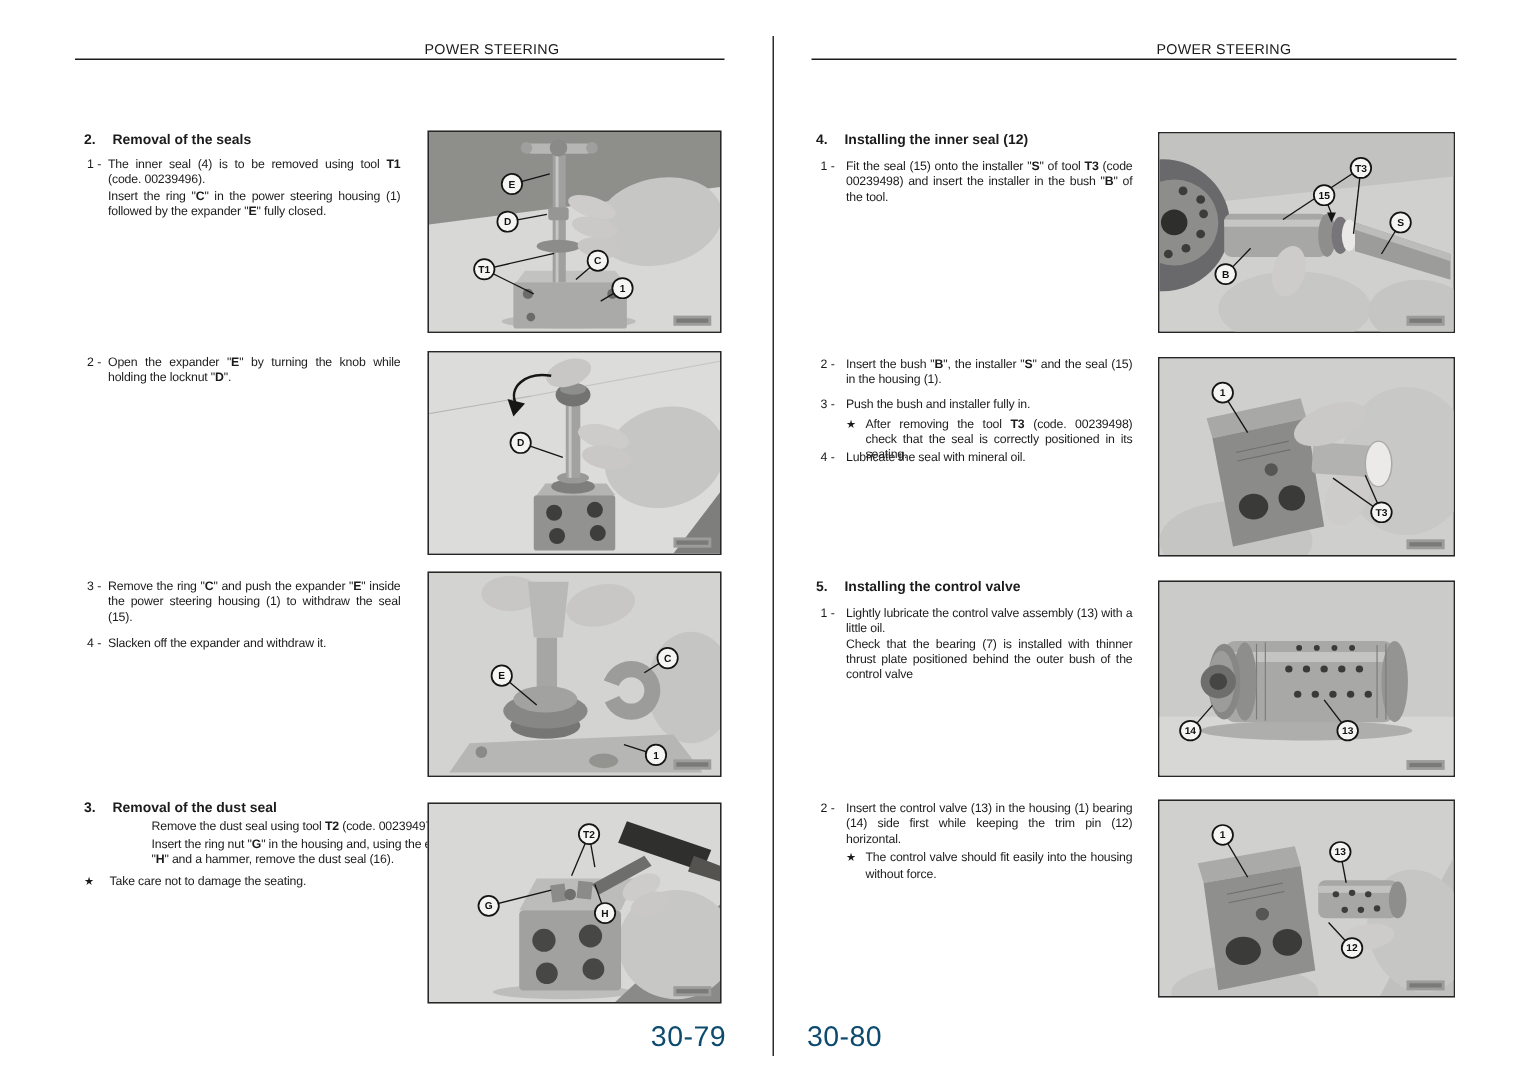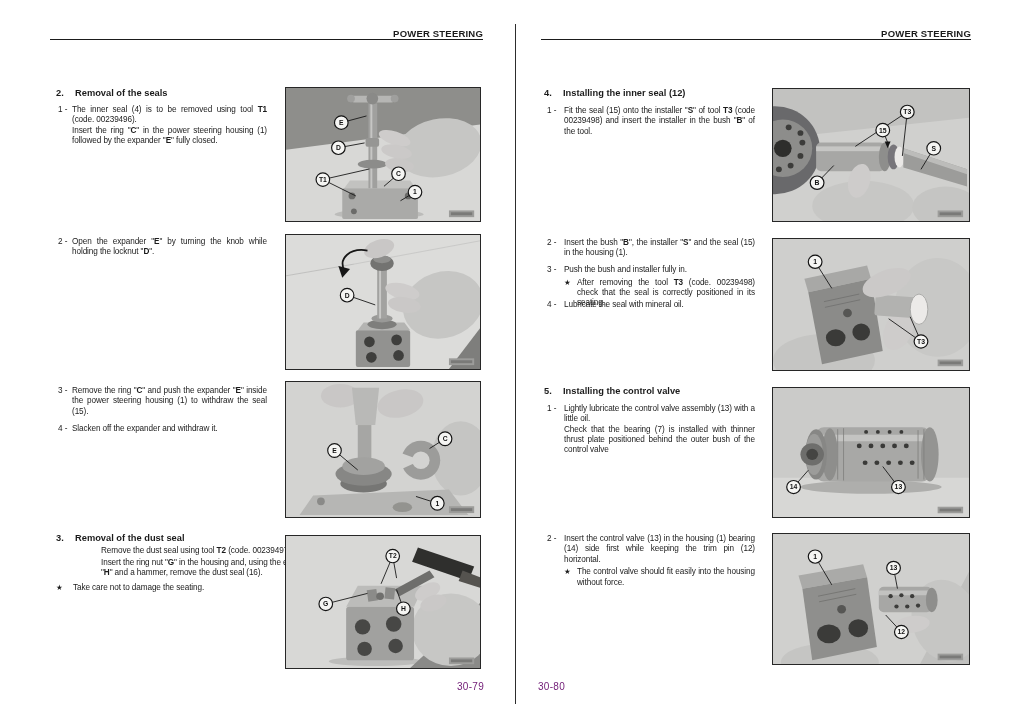--- a/index.html
+++ b/index.html
@@ -2,38 +2,38 @@
 <html><head>
 <meta charset="utf-8">
 <style>
   html,body{margin:0;padding:0;}
   body{width:1024px;height:720px;background:#ffffff;font-family:"Liberation Sans",sans-serif;color:#1b1b1b;position:relative;overflow:hidden;}
   .sheet{position:absolute;inset:0;background:#fff;}
   .page{position:absolute;top:0;height:720px;}
   .page-left{left:0;width:517px;}
   .page-right{left:517px;width:507px;}
   .divider{position:absolute;left:515px;top:24px;width:1px;height:680px;background:#2d2d2d;}
-  .running-head{position:absolute;font-size:9.5px;font-weight:bold;letter-spacing:.2px;text-align:right;white-space:nowrap;}
+  .running-head{position:absolute;font-size:9.5px;font-weight:normal;letter-spacing:.2px;text-align:left;white-space:nowrap;}
   .head-rule{position:absolute;height:1px;background:#1b1b1b;}
   .sec-head{position:absolute;font-size:9.3px;font-weight:bold;white-space:nowrap;}
   .sec-num{display:inline-block;width:19px;}
   .item{position:absolute;display:flex;}
   .l-item{left:58px;width:209px;}
   .r-item{left:30px;width:208px;}
   .item-num{flex:none;font-size:8.2px;white-space:nowrap;}
   .l-item .item-num{width:14px;}
   .r-item .item-num{width:17px;}
   .item-body{flex:1;min-width:0;}
   .para{font-size:8.2px;line-height:10.3px;letter-spacing:-0.1px;text-align:justify;margin:0;}
   .note{display:flex;margin-top:2.5px;}
   .star{flex:none;width:13px;font-size:7.5px;line-height:10.3px;}
   .sec-body{position:absolute;padding-left:48px;}
   .sec3-note{position:absolute;display:flex;}
   .sec3-note .star{width:17px;}
-  .page-num{position:absolute;font-size:10px;letter-spacing:.3px;color:#701a75;white-space:nowrap;}
+  .page-num{position:absolute;font-size:19px;letter-spacing:.3px;color:#0c4a6e;white-space:nowrap;}
   .figure{position:absolute;border:1px solid #272727;background:#d6d6d4;box-sizing:border-box;}
   .figure svg{display:block;width:100%;height:100%;}
   .callout line,.leader{stroke:#141414;stroke-width:0.9;fill:none;}
   .callout circle{fill:#f5f5f3;stroke:#141414;stroke-width:1.2;}
   .callout text{font-size:7px;font-weight:bold;fill:#111;text-anchor:middle;font-family:"Liberation Sans",sans-serif;}
   .scene line{stroke-width:0.8;}
 </style>
 </head>
 <body>
 

